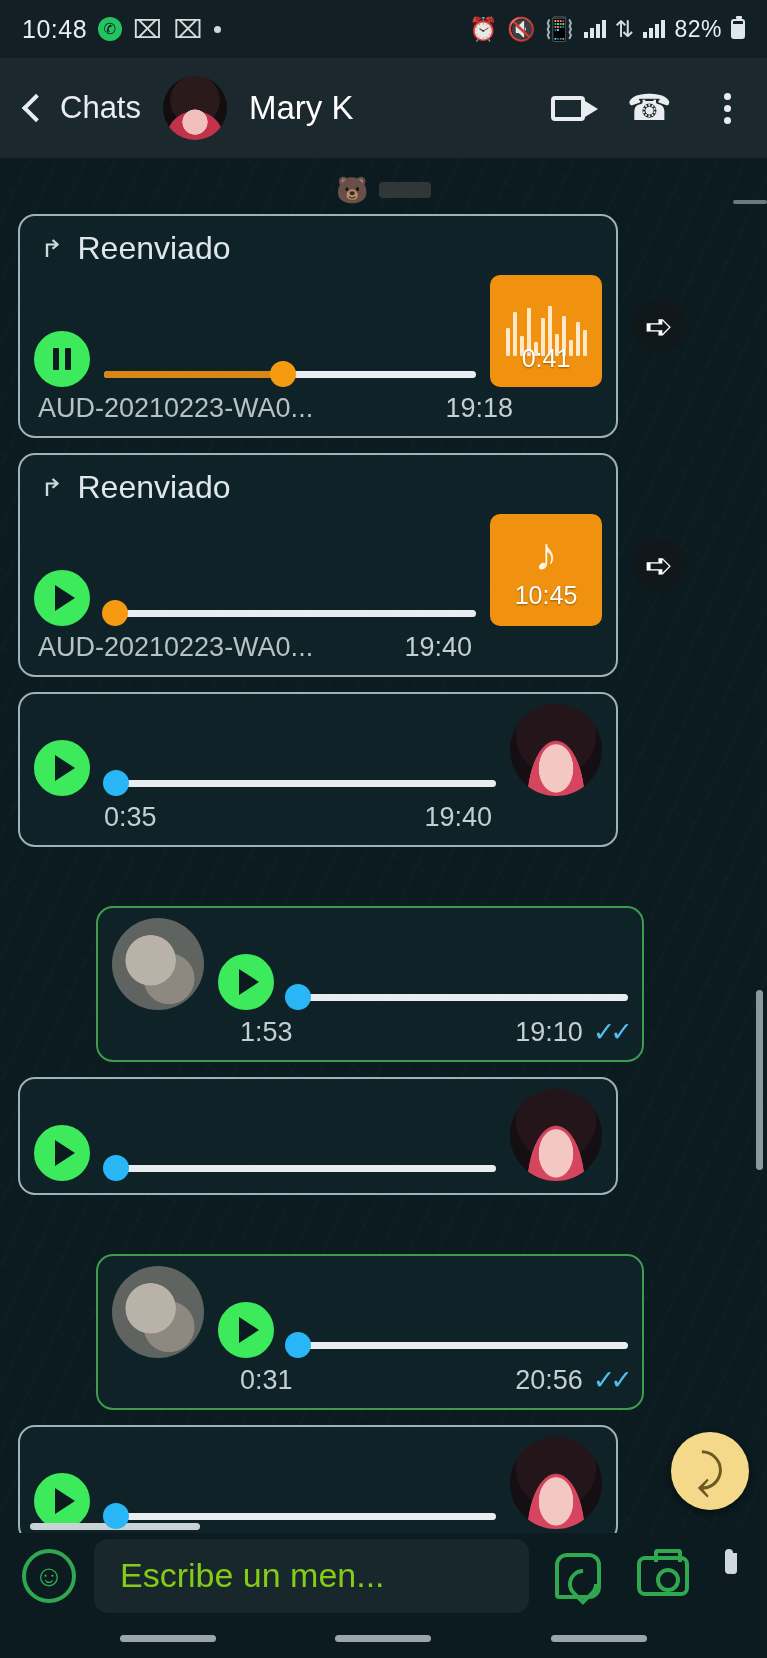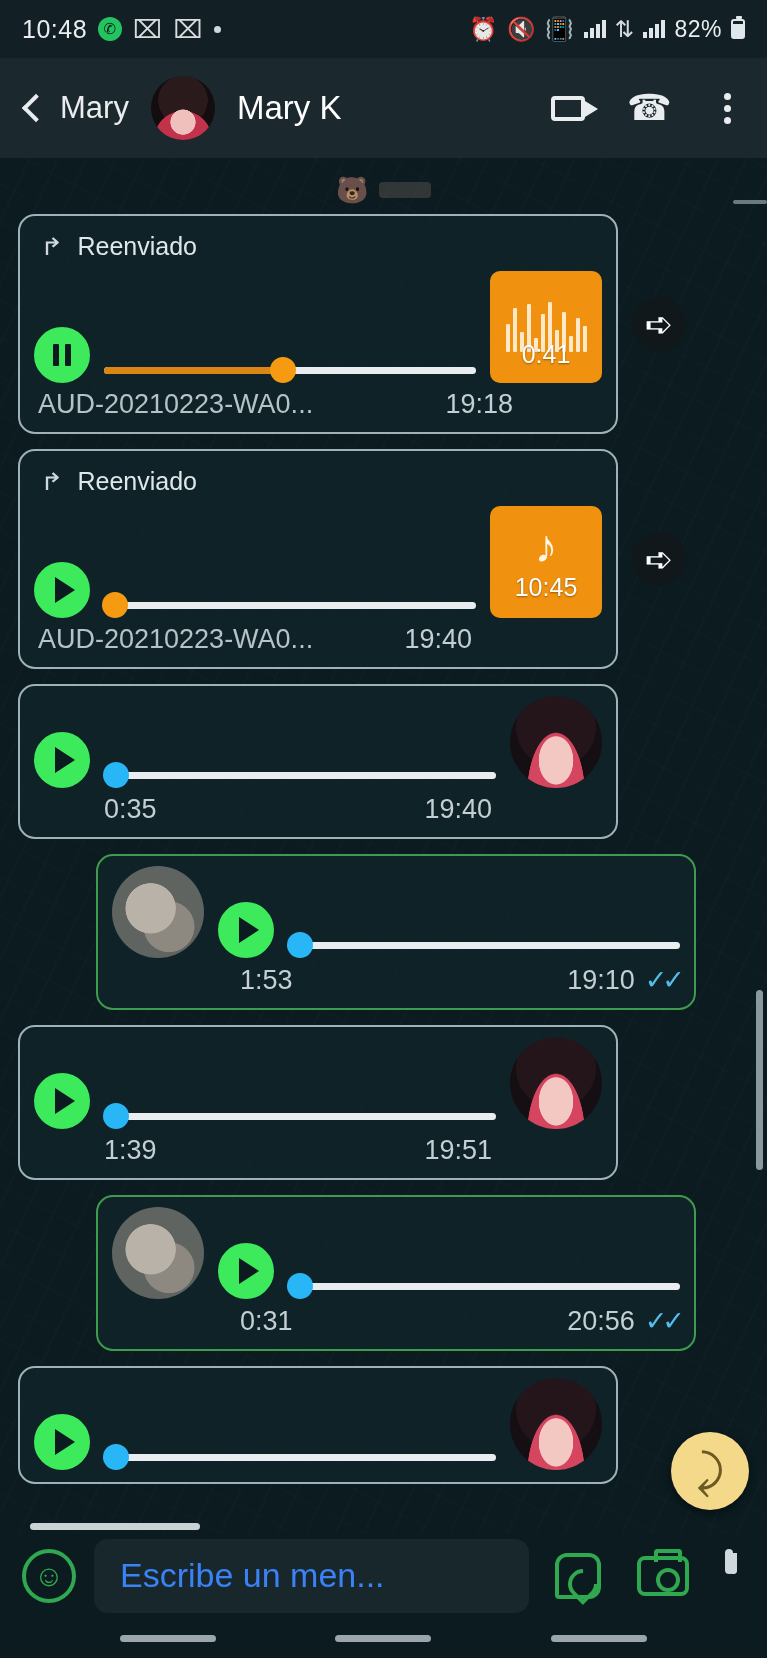--- a/index.html
+++ b/index.html
@@ -87,26 +87,26 @@
   .row { display:flex; padding:0 18px; margin-bottom:15px; }
   .row.out { justify-content:flex-start; padding-left:96px; padding-right:24px; }
   .row.in { justify-content:flex-start; }
 
   .bubble {
     border-radius:17px; position:relative;
     background:rgba(18,40,46,.55);
     padding:10px 14px 12px 14px;
   }
   .bubble.in  { border:2px solid #9fb2b8; width:600px; }
-  .bubble.out { border:2px solid #3f9b4e; width:600px; }
+  .bubble.out { border:2px solid #3f9b4e; width:548px;margin-top:44px; }
 
   
   .fwd { display:flex; align-items:center; gap:14px; margin:4px 0 8px 6px; }
   .fwd-arrow { font-size:28px; color:#cfd8dc; transform:scaleY(.85); }
-  .fwd-label { font-size:25px; color:#dfe7ea; }
+  .fwd-label { font-size:32px; color:#dfe7ea; }
 
   
   .audio { display:flex; align-items:flex-end; gap:14px; }
 
   .playbtn {
     width:56px;height:56px;border-radius:50%;flex:none;
     border:5px solid #3dea5c; display:flex; align-items:center; justify-content:center;
     background:transparent;
   }
   .playbtn.filled { background:#3dea5c; border-color:#3dea5c; }
@@ -193,21 +193,21 @@
   .inputbar {
     position:absolute; left:0; right:0; bottom:40px; height:85px;
     display:flex; align-items:center; padding:0 22px; gap:0;
   }
   .emoji-btn {
     width:54px;height:54px;border-radius:50%;border:4px solid #2fa84f;
     display:flex;align-items:center;justify-content:center;color:#2fa84f;font-size:30px;flex:none;
   }
   .inputfield {
     flex:1; height:74px; background:#17272c; border-radius:14px; margin-left:18px;
-    display:flex; align-items:center; padding:0 26px; font-size:34px; color:#3b82f6;
+    display:flex; align-items:center; padding:0 26px; font-size:34px; color:#84cc16;
   }
   .in-actions { display:flex; align-items:center; gap:36px; margin-left:26px; }
   .ic-sticker {
     width:46px;height:46px;border:4px solid #2fa84f;border-radius:12px 12px 12px 4px;
     position:relative;
   }
   .ic-sticker:after{
     content:"";position:absolute;left:9px;top:12px;width:22px;height:22px;
     border-radius:50% 50% 50% 0; border:4px solid #2fa84f; border-right-color:transparent;
     transform:rotate(-45deg);
@@ -264,21 +264,21 @@
         <i></i>
       </span>
     <span>82%</span>
     <span class="batt"></span>
   </div>
 </div>
 
 <div class="header">
   <div class="back-wrap">
     <span class="chev"></span>
-    <span class="back-label">Mary</span>
+    <span class="back-label">Chats</span>
   </div>
   <div class="hdr-avatar"></div>
   <div class="hdr-name">Mary K</div>
   <div class="hdr-actions">
     <span class="ic-video"></span>
     <span class="ic-phone">☎</span>
     <span class="ic-dots">
         <i></i>
         <i></i>
         <i></i>
@@ -422,24 +422,20 @@
         <div class="track">
           <span class="bar"></span>
           <span class="knob blue" style="left:3%"></span>
         </div>
         <div class="av mary">
           <span class="mic-badge">
             <span class="cap"></span><span class="stem"></span>
           </span>
         </div>
       </div>
-      <div class="meta">
-        <span class="dur">1:39</span>
-        <span class="time" style="margin-right:110px">19:51</span>
-      </div>
     </div>
   </div>
 
   <div class="row out">
     <div class="bubble out">
       <div class="audio">
         <div class="av me">
           <span class="mic-badge">
             <span class="cap"></span><span class="stem"></span>
           </span>

